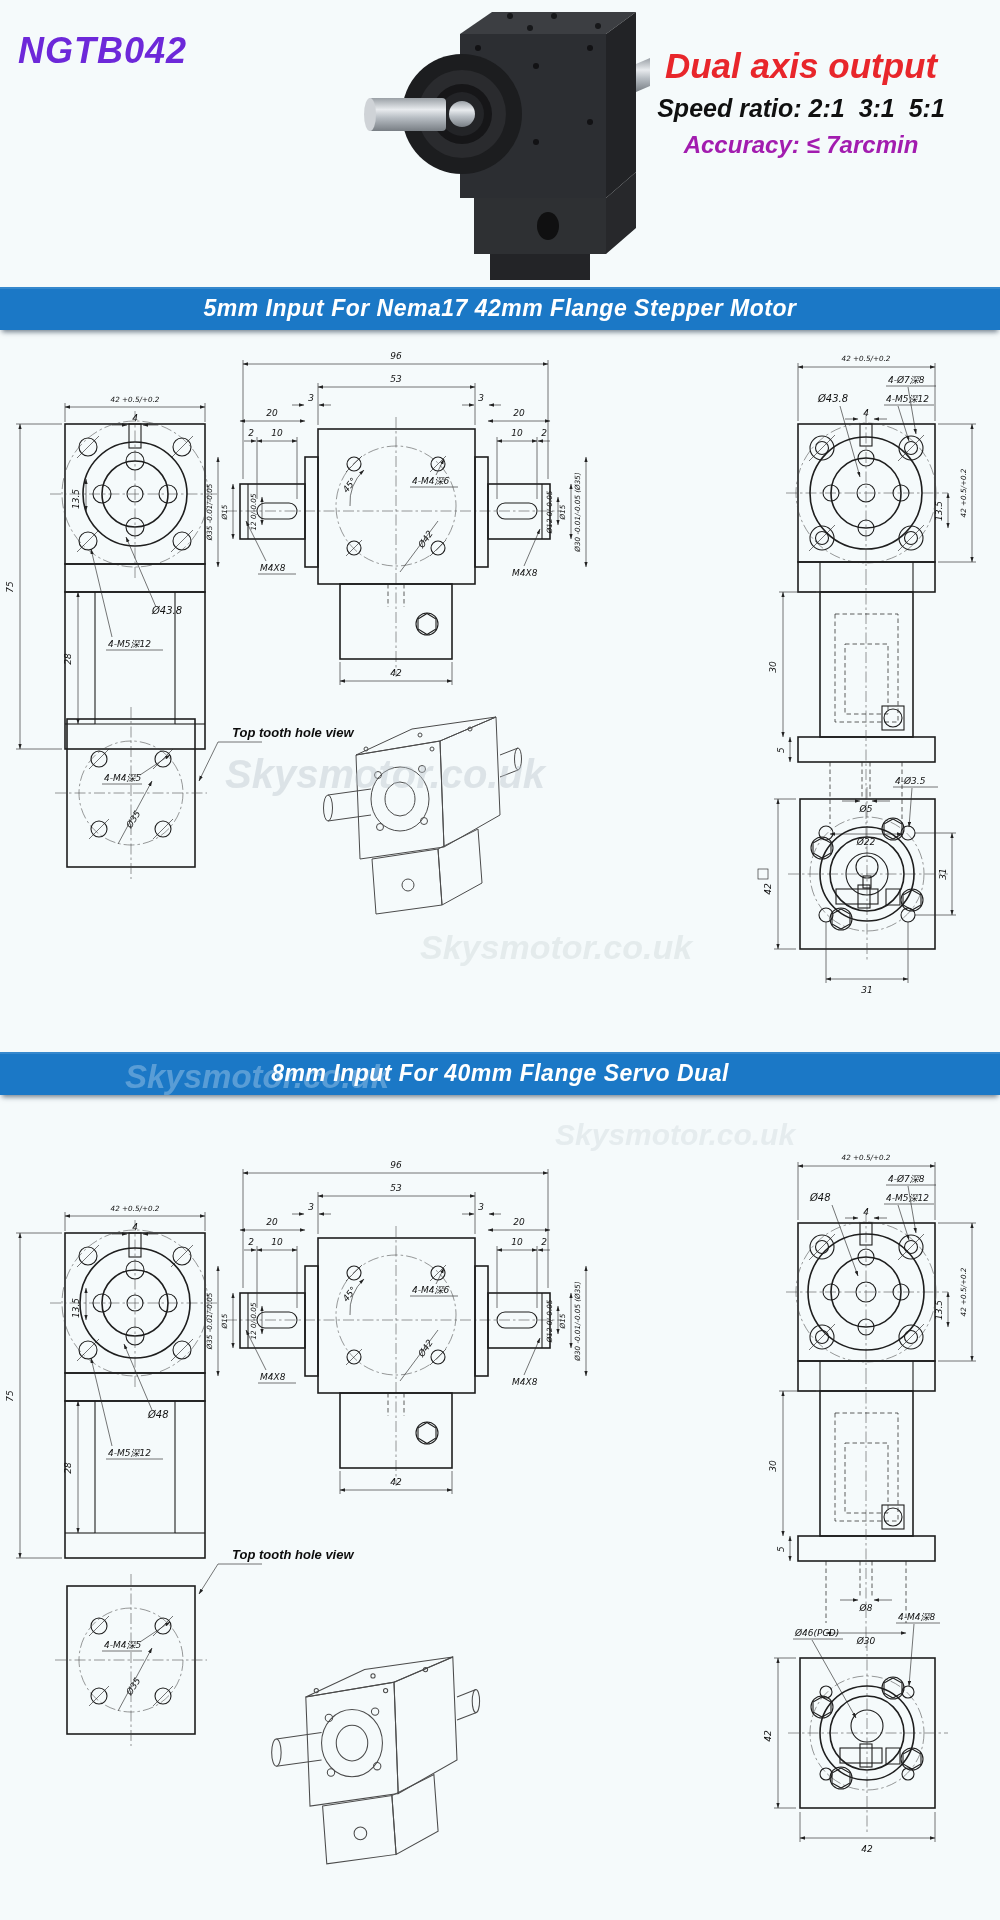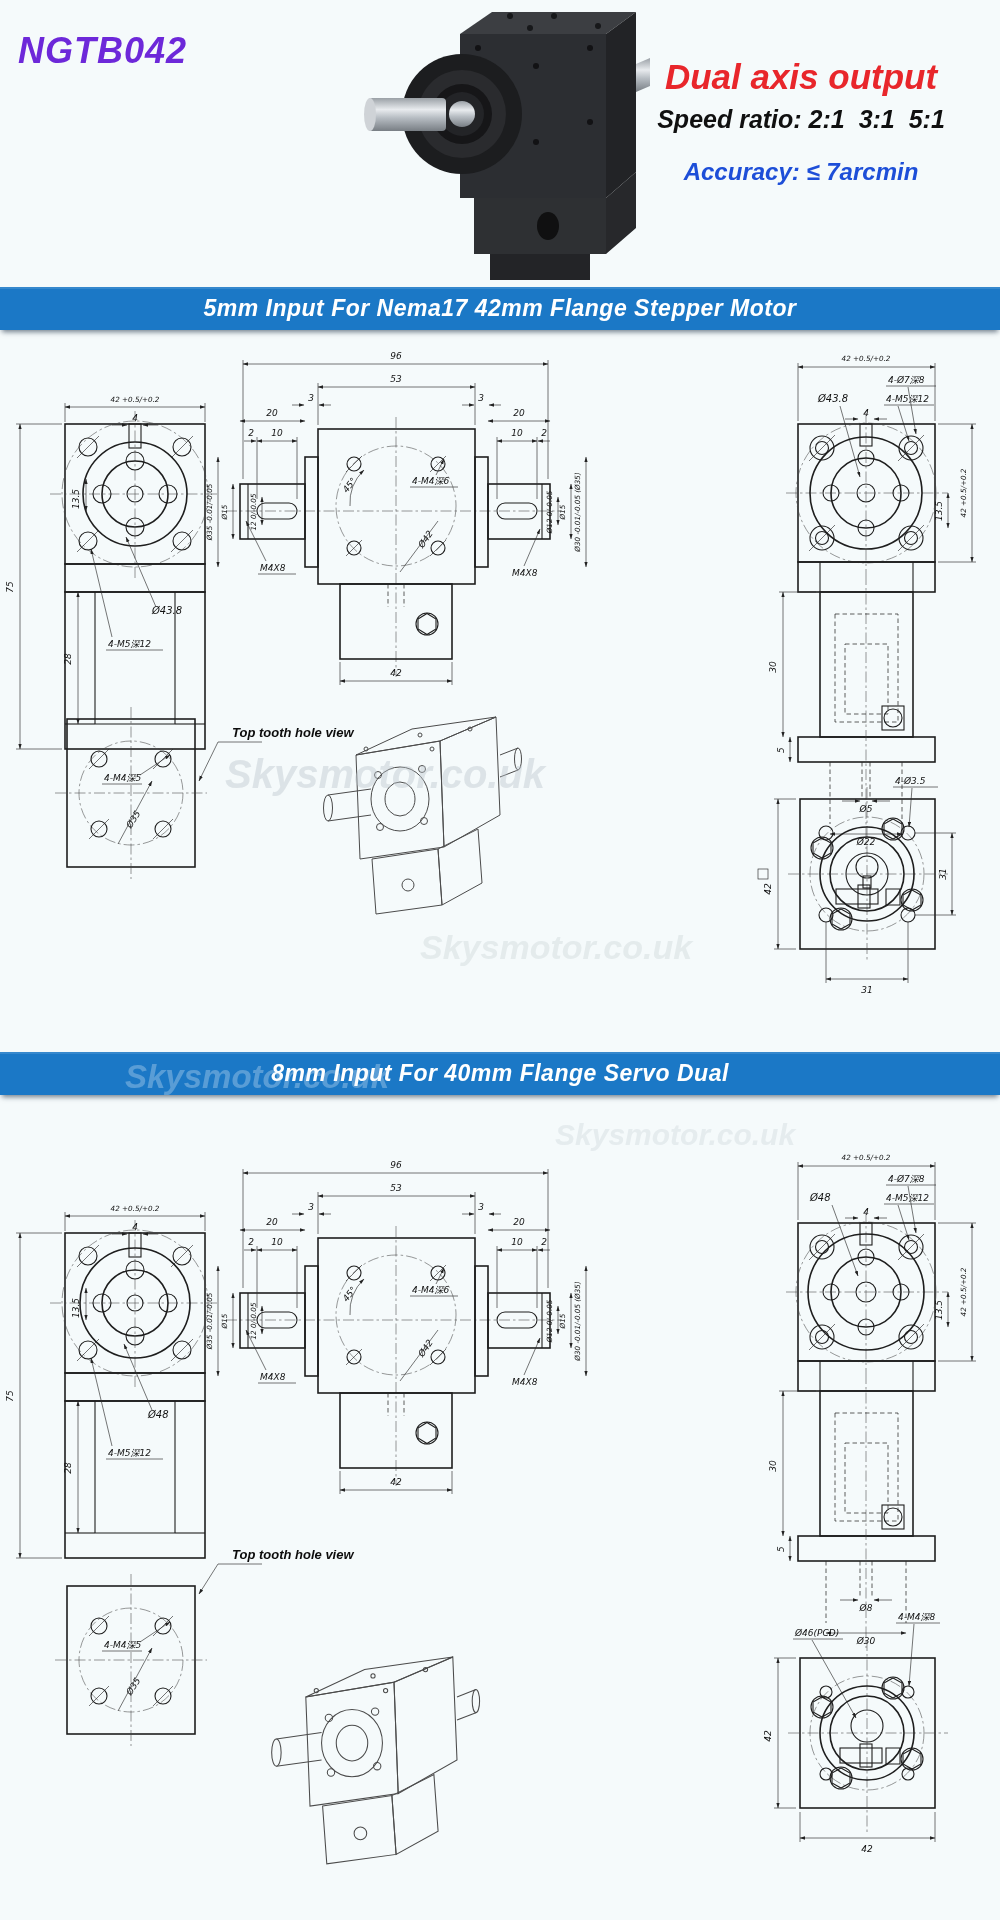--- a/index.html
+++ b/index.html
@@ -2,24 +2,24 @@
 <html><head>
 <meta charset="utf-8">
 <style>
   html,body{margin:0;padding:0;}
   .page{position:relative;width:1000px;height:1920px;background:#f5fafb;overflow:hidden;
         font-family:"Liberation Sans",sans-serif;}
   
   .model{position:absolute;left:18px;top:30px;font-size:36px;font-weight:bold;
          font-style:italic;color:#6d28d9;letter-spacing:1px;}
   .product-svg{position:absolute;left:340px;top:2px;}
-  .promo{position:absolute;left:615px;top:57px;width:372px;text-align:center;}
+  .promo{position:absolute;left:615px;top:46px;width:372px;text-align:center;}
   .promo .hl{font-size:35px;font-weight:bold;font-style:italic;color:#e8262b;line-height:1.15;}
   .promo .sr{font-size:25px;font-weight:bold;font-style:italic;color:#101010;margin-top:8px;white-space:pre;}
-  .promo .ac{font-size:24px;font-weight:bold;font-style:italic;color:#1d4ed8;margin-top:24px;}
+  .promo .ac{font-size:24px;font-weight:bold;font-style:italic;color:#a21caf;margin-top:8px;}
   
   .banner{position:absolute;left:0;width:1000px;height:43px;background:#1b78c6;
           box-shadow:0 4px 5px -2px rgba(5,25,50,.55), inset 0 2px 0 rgba(255,255,255,.12);}
   .banner span{display:block;text-align:center;line-height:43px;color:#ffffff;
           font-size:23px;font-weight:bold;font-style:italic;letter-spacing:.5px;border-radius:19px;}
   .b1{top:287px;} .b2{top:1052px;}
   .sec{position:absolute;left:0;}
   #s1{top:329px;} #s2{top:1096px;}
   
   .wm{position:absolute;font-style:italic;font-weight:bold;color:rgba(185,196,203,.42);

